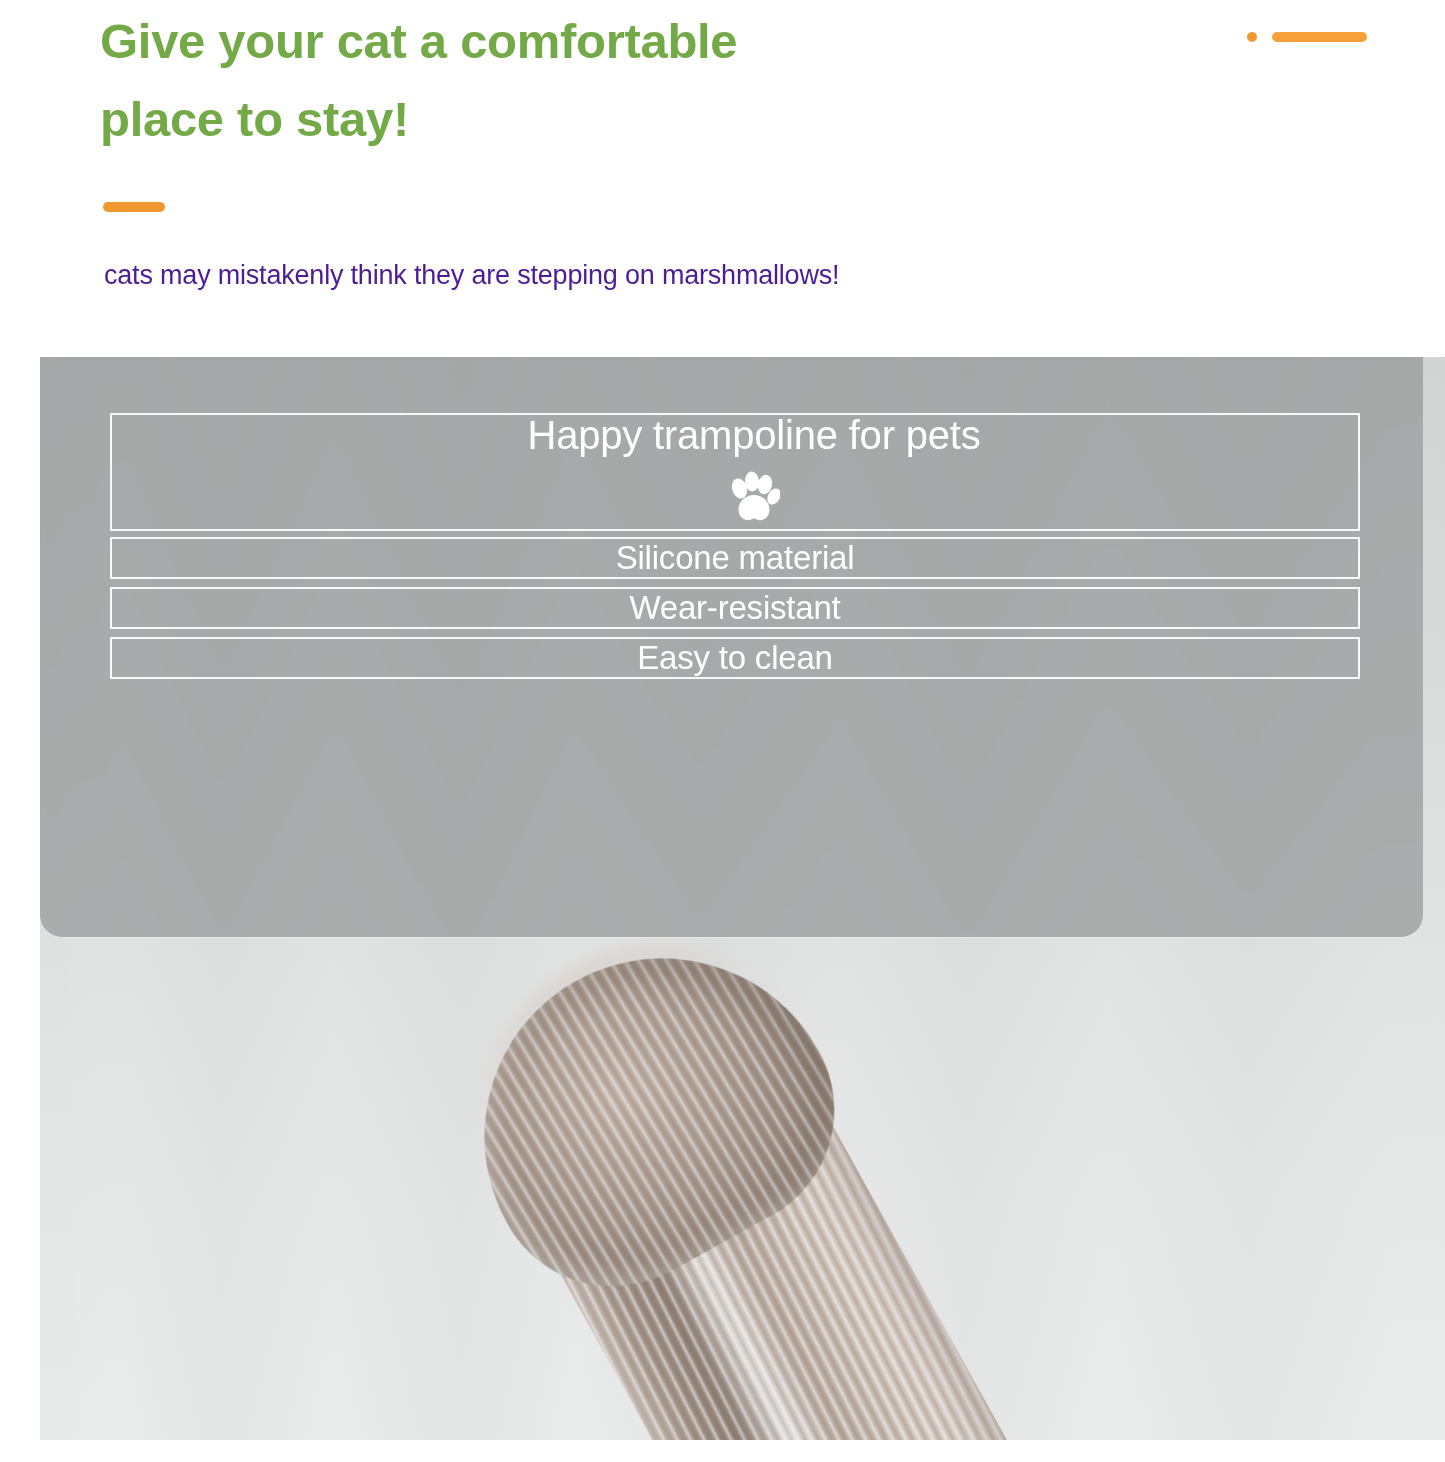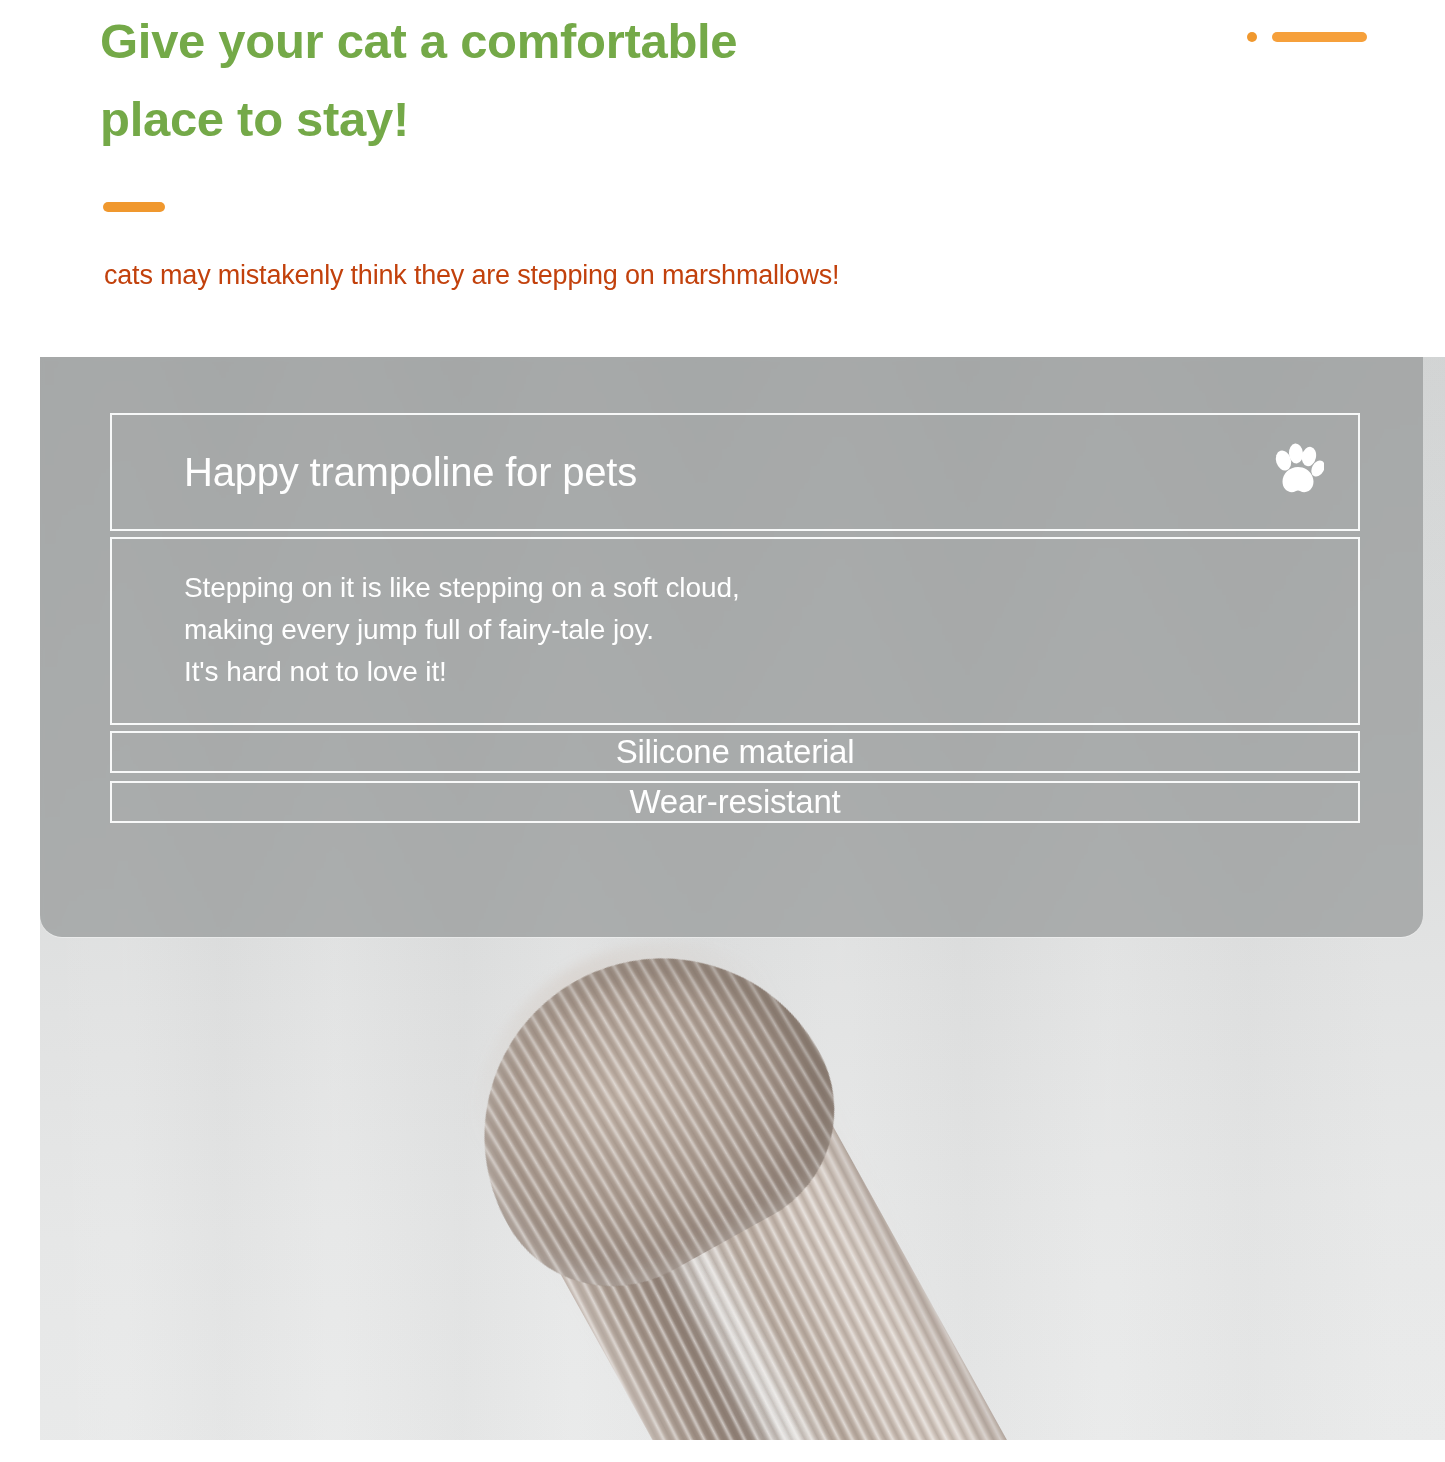--- a/index.html
+++ b/index.html
@@ -67,21 +67,21 @@
     width: 95px;
     height: 10px;
     border-radius: 5px;
     background: #F6A03B;
   }
 
   #page-subtitle {
     position: absolute;
     left: 104px;
     top: 256px;
-    color: #c2410c;
+    color: #4c1d95;
     font-size: 27px;
     font-weight: 400;
     line-height: 38px;
     letter-spacing: -0.2px;
   }
 
   
   #photo-area {
     position: absolute;
     left: 40px;
@@ -202,20 +202,21 @@
     position: relative;
   }
 
   #card-header {
     height: 118px;
     display: flex;
     align-items: center;
     justify-content: space-between;
     padding: 0 34px 0 72px;
     box-sizing: border-box;
+    flex-direction: column;
   }
   #card-title {
     color: #ffffff;
     font-size: 40px;
     font-weight: 400;
     letter-spacing: -0.2px;
     line-height: 1;
   }
   #paw-icon {
     width: 52px;
@@ -312,32 +313,30 @@
         <svg id="paw-icon" viewBox="0 0 52 54" aria-hidden="true">
           <ellipse cx="11.5" cy="17.5" rx="7.4" ry="10.2" fill="#ffffff" transform="rotate(-18 11.5 17.5)"></ellipse>
           <ellipse cx="24.0" cy="10.5" rx="7.0" ry="10.0" fill="#ffffff" transform="rotate(-5 24 10.5)"></ellipse>
           <ellipse cx="37.0" cy="13.5" rx="7.0" ry="9.8" fill="#ffffff" transform="rotate(12 37 13.5)"></ellipse>
           <ellipse cx="46.0" cy="25.5" rx="6.0" ry="8.6" fill="#ffffff" transform="rotate(28 46 25.5)"></ellipse>
           <path d="M26 24c8.5 0 15.5 6.6 15.5 14.6 0 6.6-4.4 10.6-9.3 10.6-3.2 0-4.5-1.7-6.2-1.7s-3 1.7-6.2 1.7c-4.9 0-9.3-4-9.3-10.6C10.5 30.6 17.5 24 26 24z" fill="#ffffff"></path>
         </svg>
       </span>
     </div>
 
-    <div id="card-body" class="card-box">
-      <div id="card-body-text">Stepping on it is like stepping on a soft cloud,
-making every jump full of fairy-tale joy.
-It's hard not to love it!</div>
-    </div>
 
     <div id="card-features">
       <div class="feature-cell card-box">
         <span>Silicone material</span>
       </div>
       <div class="feature-cell card-box">
         <span>Wear-resistant</span>
       </div>
+      <div class="feature-cell card-box">
+        <span>Easy to clean</span>
+      </div>
     </div>
 
   </div>
 </div>
 
 <div id="left-white-gutter"></div>
 <div id="bottom-strip"></div>
 
 </body></html>

